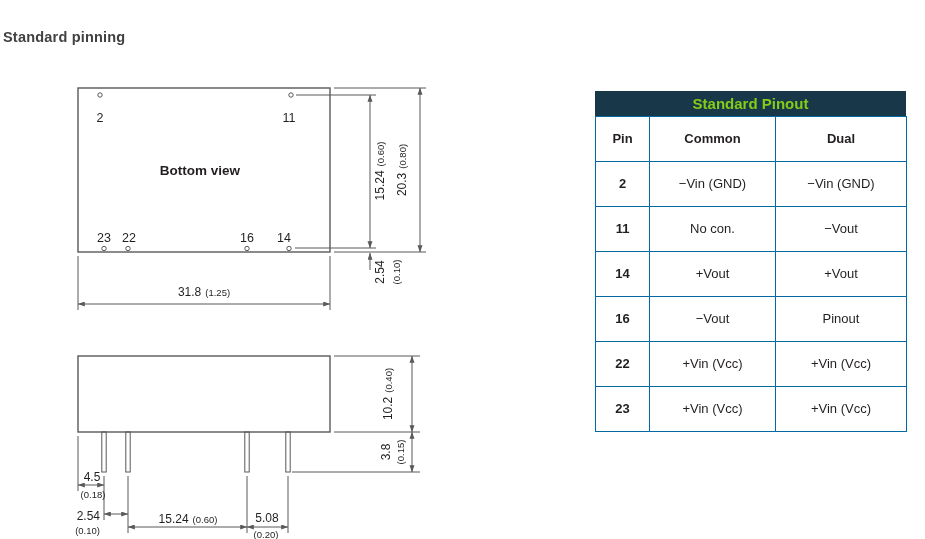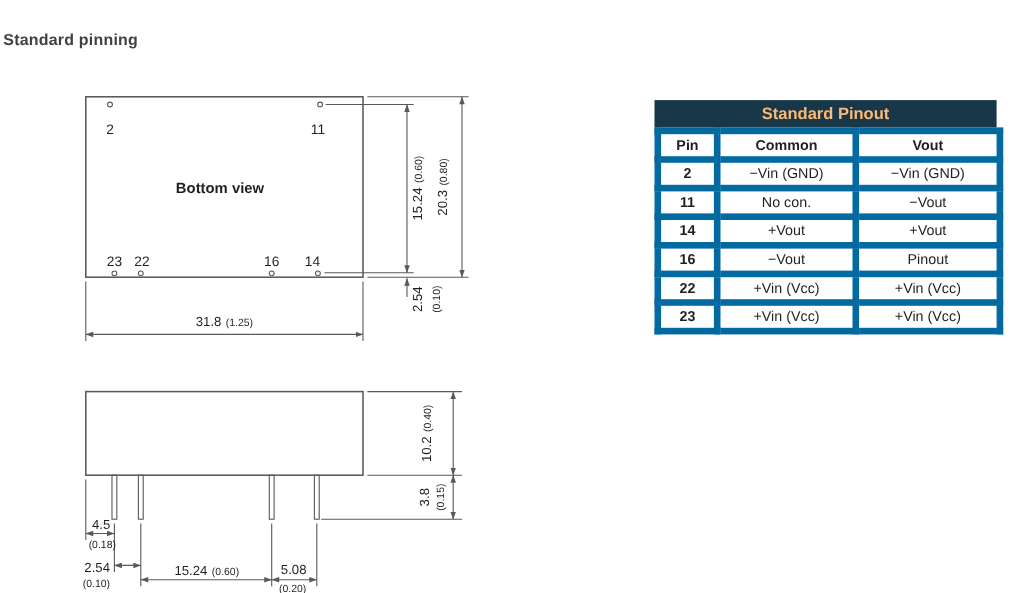--- a/index.html
+++ b/index.html
@@ -15,27 +15,27 @@
 
   
   .view-label { font-size:13.5px; font-weight:700; fill:#231f20; }
   .pin-num    { font-size:12.5px; fill:#231f20; }
   .dim        { font-size:12px;   fill:#231f20; }
   .dim-small  { font-size:9.5px;  fill:#231f20; }
 
   
   .pinout { position:absolute; left:595px; top:67px; width:311px; }
   .pinout-header {
-    background:#18384a; color:#fdba74; text-align:center;
+    background:#18384a; color:#84cc16; text-align:center;
     font-weight:700; font-size:15px; height:25px; line-height:25px;
   }
   table.pinout-grid { width:100%; border-collapse:collapse; table-layout:fixed; }
   .pinout-grid th, .pinout-grid td {
-    border:6px solid #0369a1; text-align:center; vertical-align:middle;
-    font-size:13px; height:20px; line-height:20px; padding:0 2px;
+    border:1px solid #0369a1; text-align:center; vertical-align:middle;
+    font-size:13px; height:20px; line-height:20px; padding:12px 2px;
     overflow:hidden; white-space:nowrap;
   }
   .pinout-grid th { font-weight:700; }
   .pinout-grid td.pin-col { font-weight:700; }
   col.c-pin { width:54px; } col.c-single { width:126px; } col.c-dual { width:131px; }
 </style>
 </head>
 <body>
 
 <div class="screen">
@@ -141,21 +141,21 @@
     <table class="pinout-grid">
       <colgroup>
           <col class="c-pin">
           <col class="c-single">
           <col class="c-dual">
         </colgroup>
       <thead>
         <tr>
           <th>Pin</th>
           <th>Common</th>
-          <th>Vout</th>
+          <th>Dual</th>
         </tr>
       </thead>
       <tbody>
         <tr>
           <td class="pin-col">2</td>
           <td>−Vin (GND)</td>
           <td>−Vin (GND)</td>
         </tr>
         <tr>
           <td class="pin-col">11</td>

